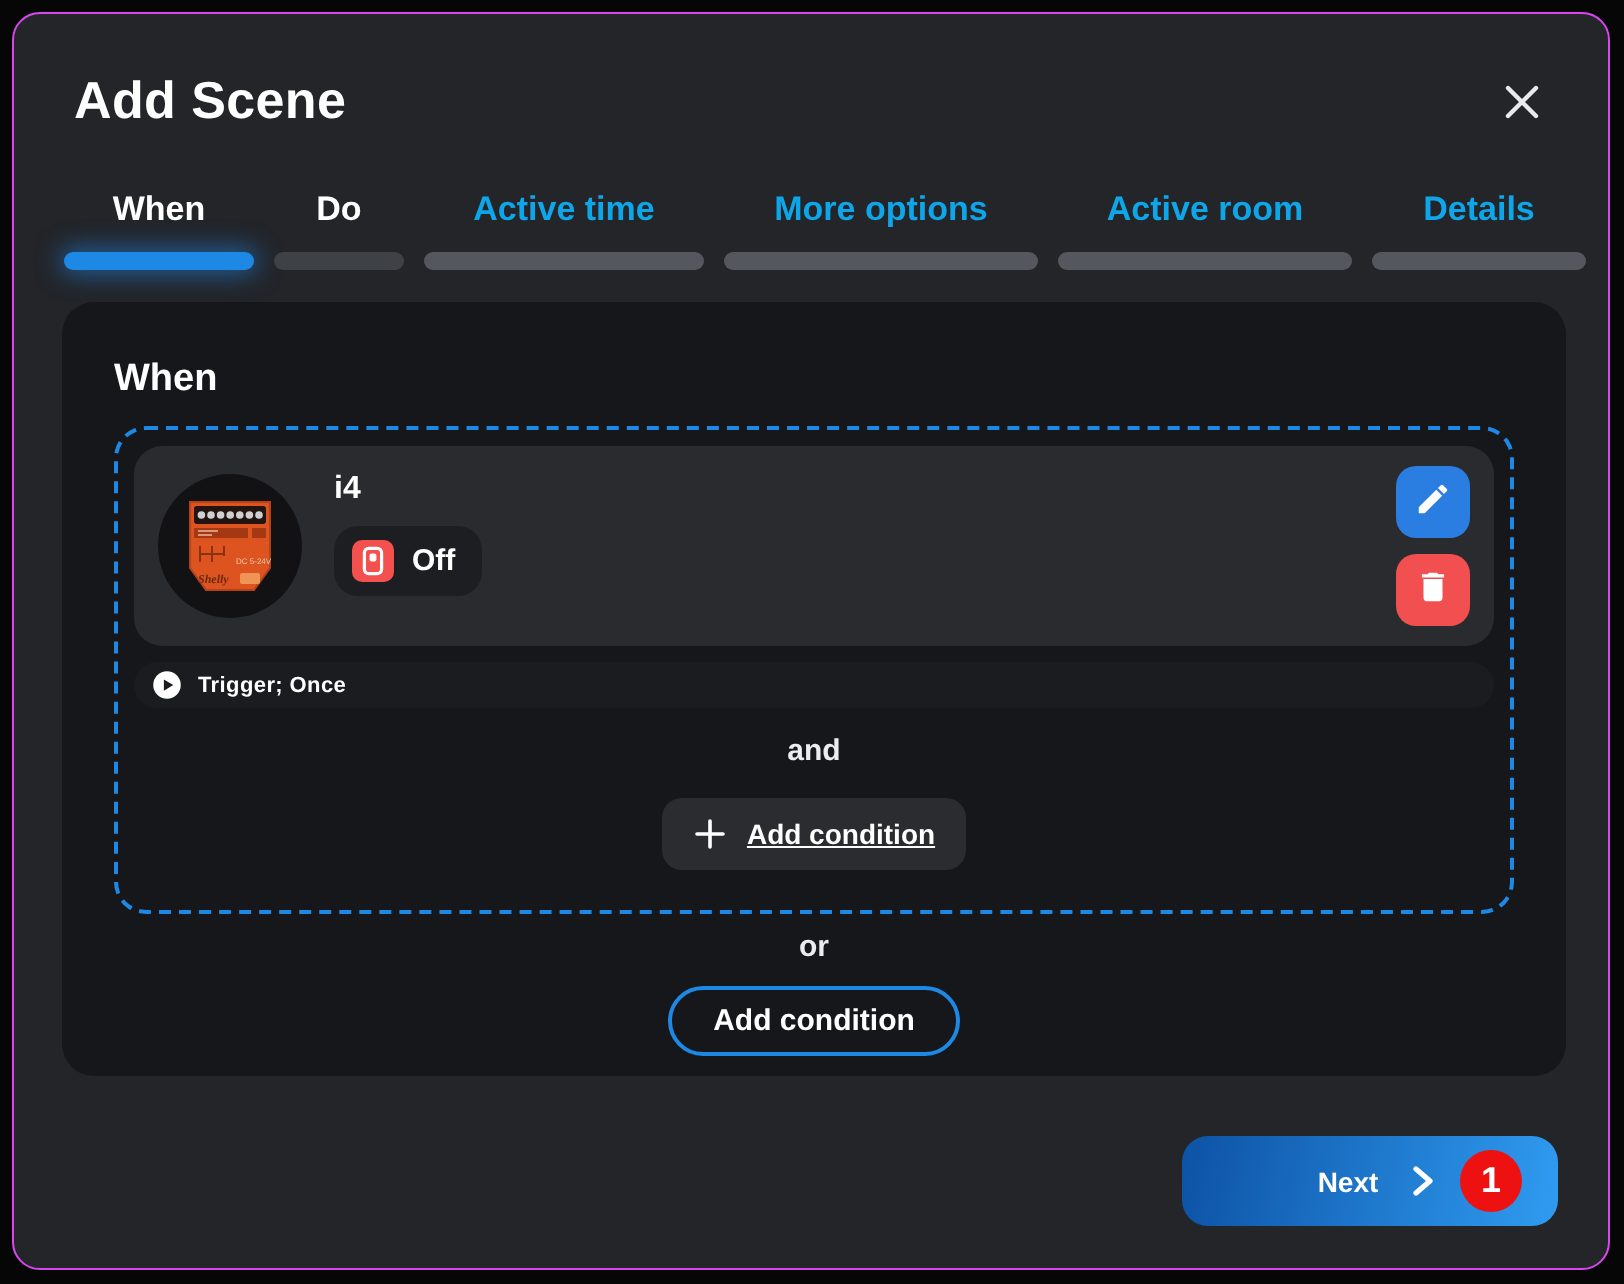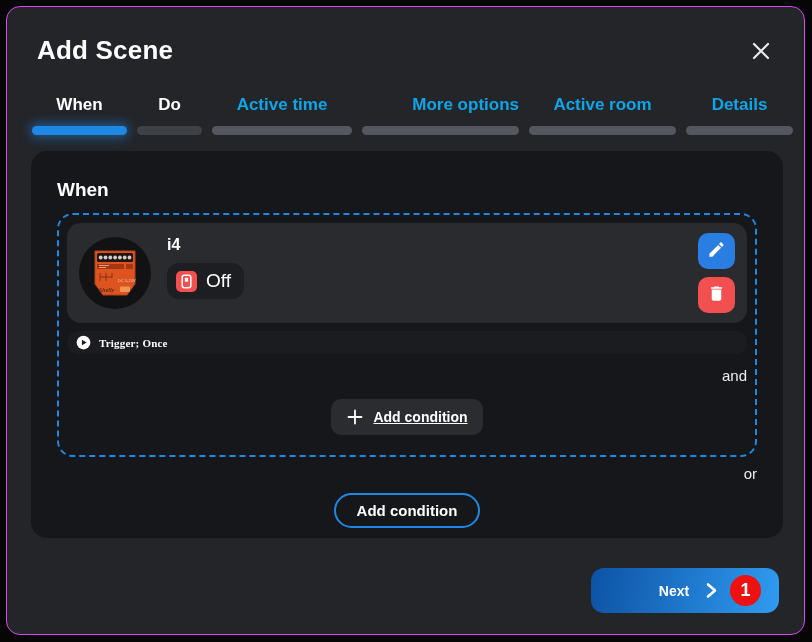--- a/index.html
+++ b/index.html
@@ -26,21 +26,21 @@
   }
   
   .tabs {
     position:absolute; left:25px; top:88px; width:761px;
     display:flex; gap:10px;
   }
   .tab { text-align:center; }
   .tab:nth-child(1){ width:95px; }
   .tab:nth-child(2){ width:65px; }
   .tab:nth-child(3){ width:140px; }
-  .tab:nth-child(4){ width:157px;text-align:right; }
+  .tab:nth-child(4){ width:157px; }
   .tab:nth-child(5){ width:147px; }
   .tab:nth-child(6){ width:107px; }
   .tab-label { font-size:17px; font-weight:bold; color:#0ea5e9; display:block; }
   .tab.active .tab-label, .tab.visited .tab-label { color:#ffffff; }
   .tab-bar { margin-top:11px; height:9px; border-radius:5px; background:#54585e; }
   .tab.visited .tab-bar { background:#3e4146; }
   .tab.active .tab-bar {
     background:var(--accent-blue,#1e88e5);
     box-shadow:0 0 12px 2px rgba(33,140,245,.55);
   }
@@ -63,37 +63,37 @@
     width:72px; height:72px; border-radius:50%; background:#121214;
     display:flex; align-items:center; justify-content:center; flex:none;
     overflow:hidden;
   }
   .device-info { align-self:flex-start; padding-top:3px; }
   .device-name { font-size:16px; font-weight:bold; margin-bottom:9px; }
   .status-pill {
     display:inline-flex; align-items:center; gap:9px;
     background:#1d1e22; border-radius:12px; padding:7px 13px 7px 9px;
   }
-  .status-pill-label { font-size:19px; font-weight:normal; }
+  .status-pill-label { font-size:15px; font-weight:bold; }
   .row-actions {
     margin-left:auto; display:flex; flex-direction:column; gap:8px;
     align-self:flex-start;
   }
   .icon-btn {
     width:37px; height:36px; border:none; border-radius:10px; cursor:pointer;
     display:flex; align-items:center; justify-content:center;
   }
   .edit-btn { background:var(--edit-blue,#2a7de1); }
   .delete-btn { background:var(--danger-red,#f25050); }
   .trigger-pill {
     margin-top:8px; background:#1b1c1f; border-radius:12px; height:23px;
-    display:flex; align-items:center; gap:8px; padding:0 9px; cursor:pointer;font-family:Liberation Serif, serif;
+    display:flex; align-items:center; gap:8px; padding:0 9px; cursor:pointer;
   }
   .trigger-pill-label { font-size:11px; font-weight:bold; letter-spacing:.2px; }
-  .and-label, .or-label { text-align:right; font-size:15px; color:#ececee; }
+  .and-label, .or-label { text-align:center; font-size:15px; color:#ececee;font-weight:bold; }
   .and-label { margin-top:13px; }
   .add-cond-inner {
     display:flex; align-items:center; gap:9px; width:fit-content;
     margin:15px auto 20px; background:#2b2c30; border:none; border-radius:10px;
     padding:9px 15px; cursor:pointer; color:#fff;
   }
   .add-cond-inner-label { font-size:14px; font-weight:bold; text-decoration:underline; }
   .or-label { margin-top:8px; }
   .add-cond-outer {
     display:block; margin:11px auto 0; background:transparent;

